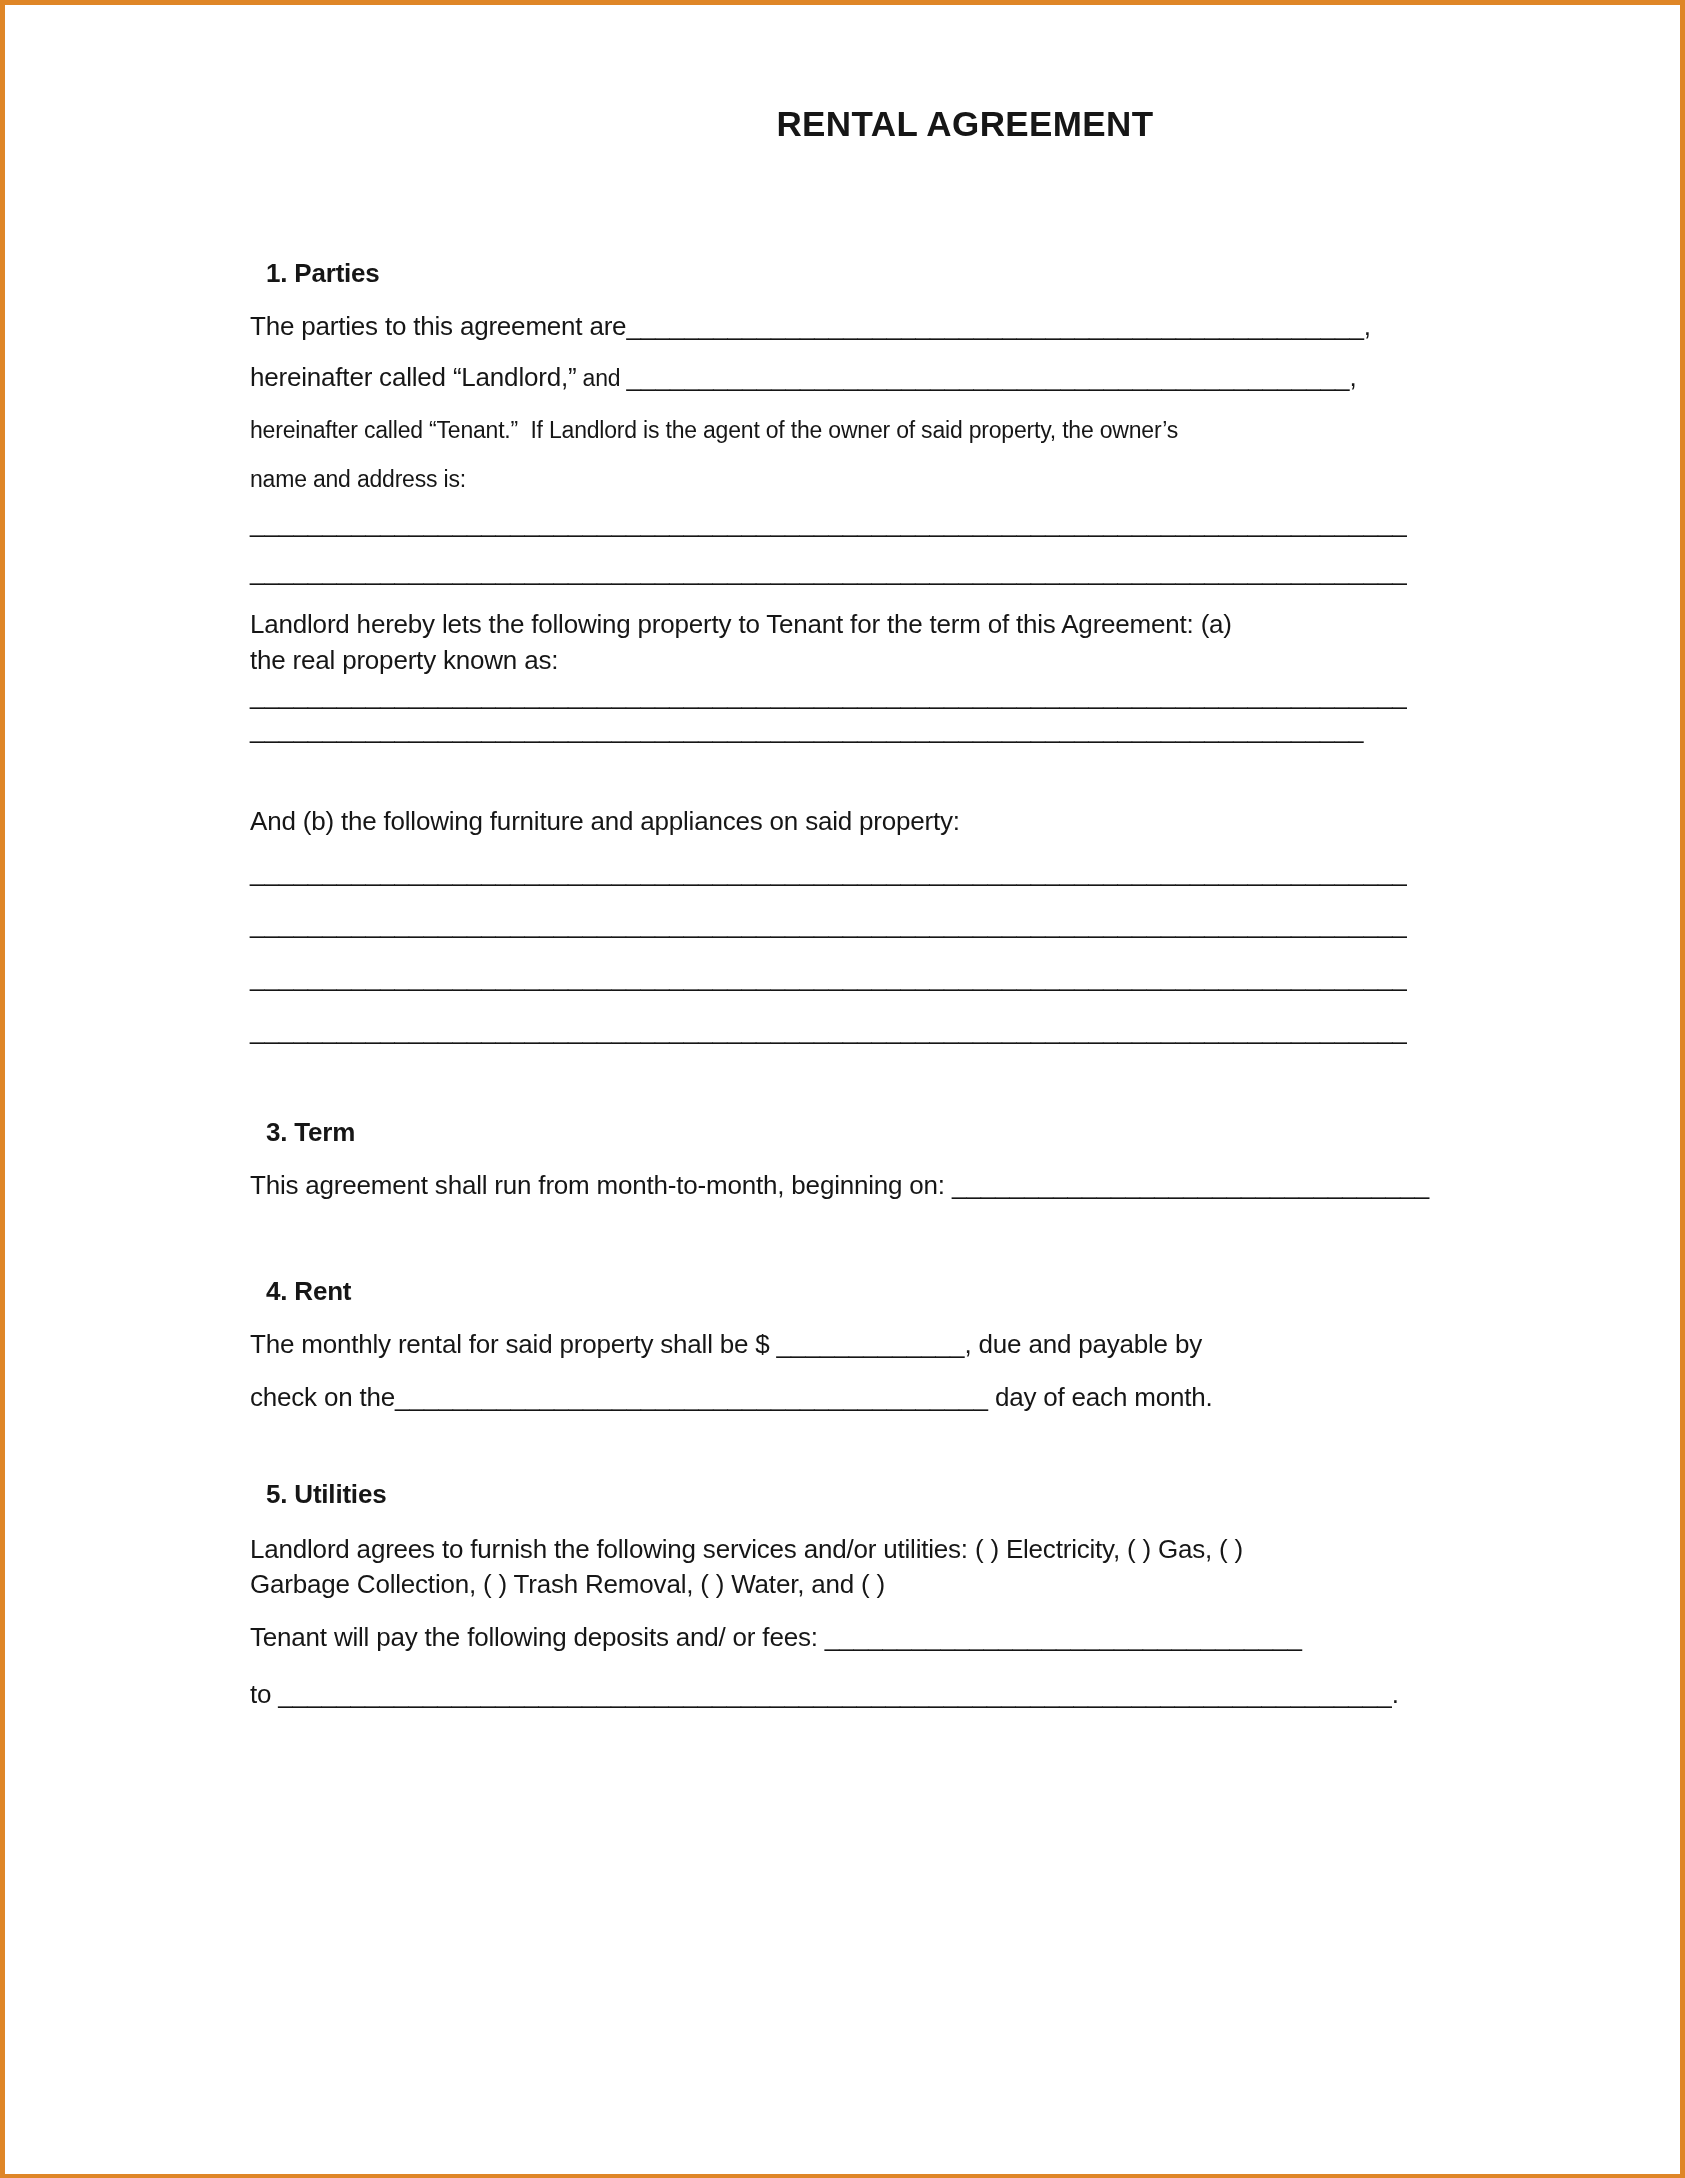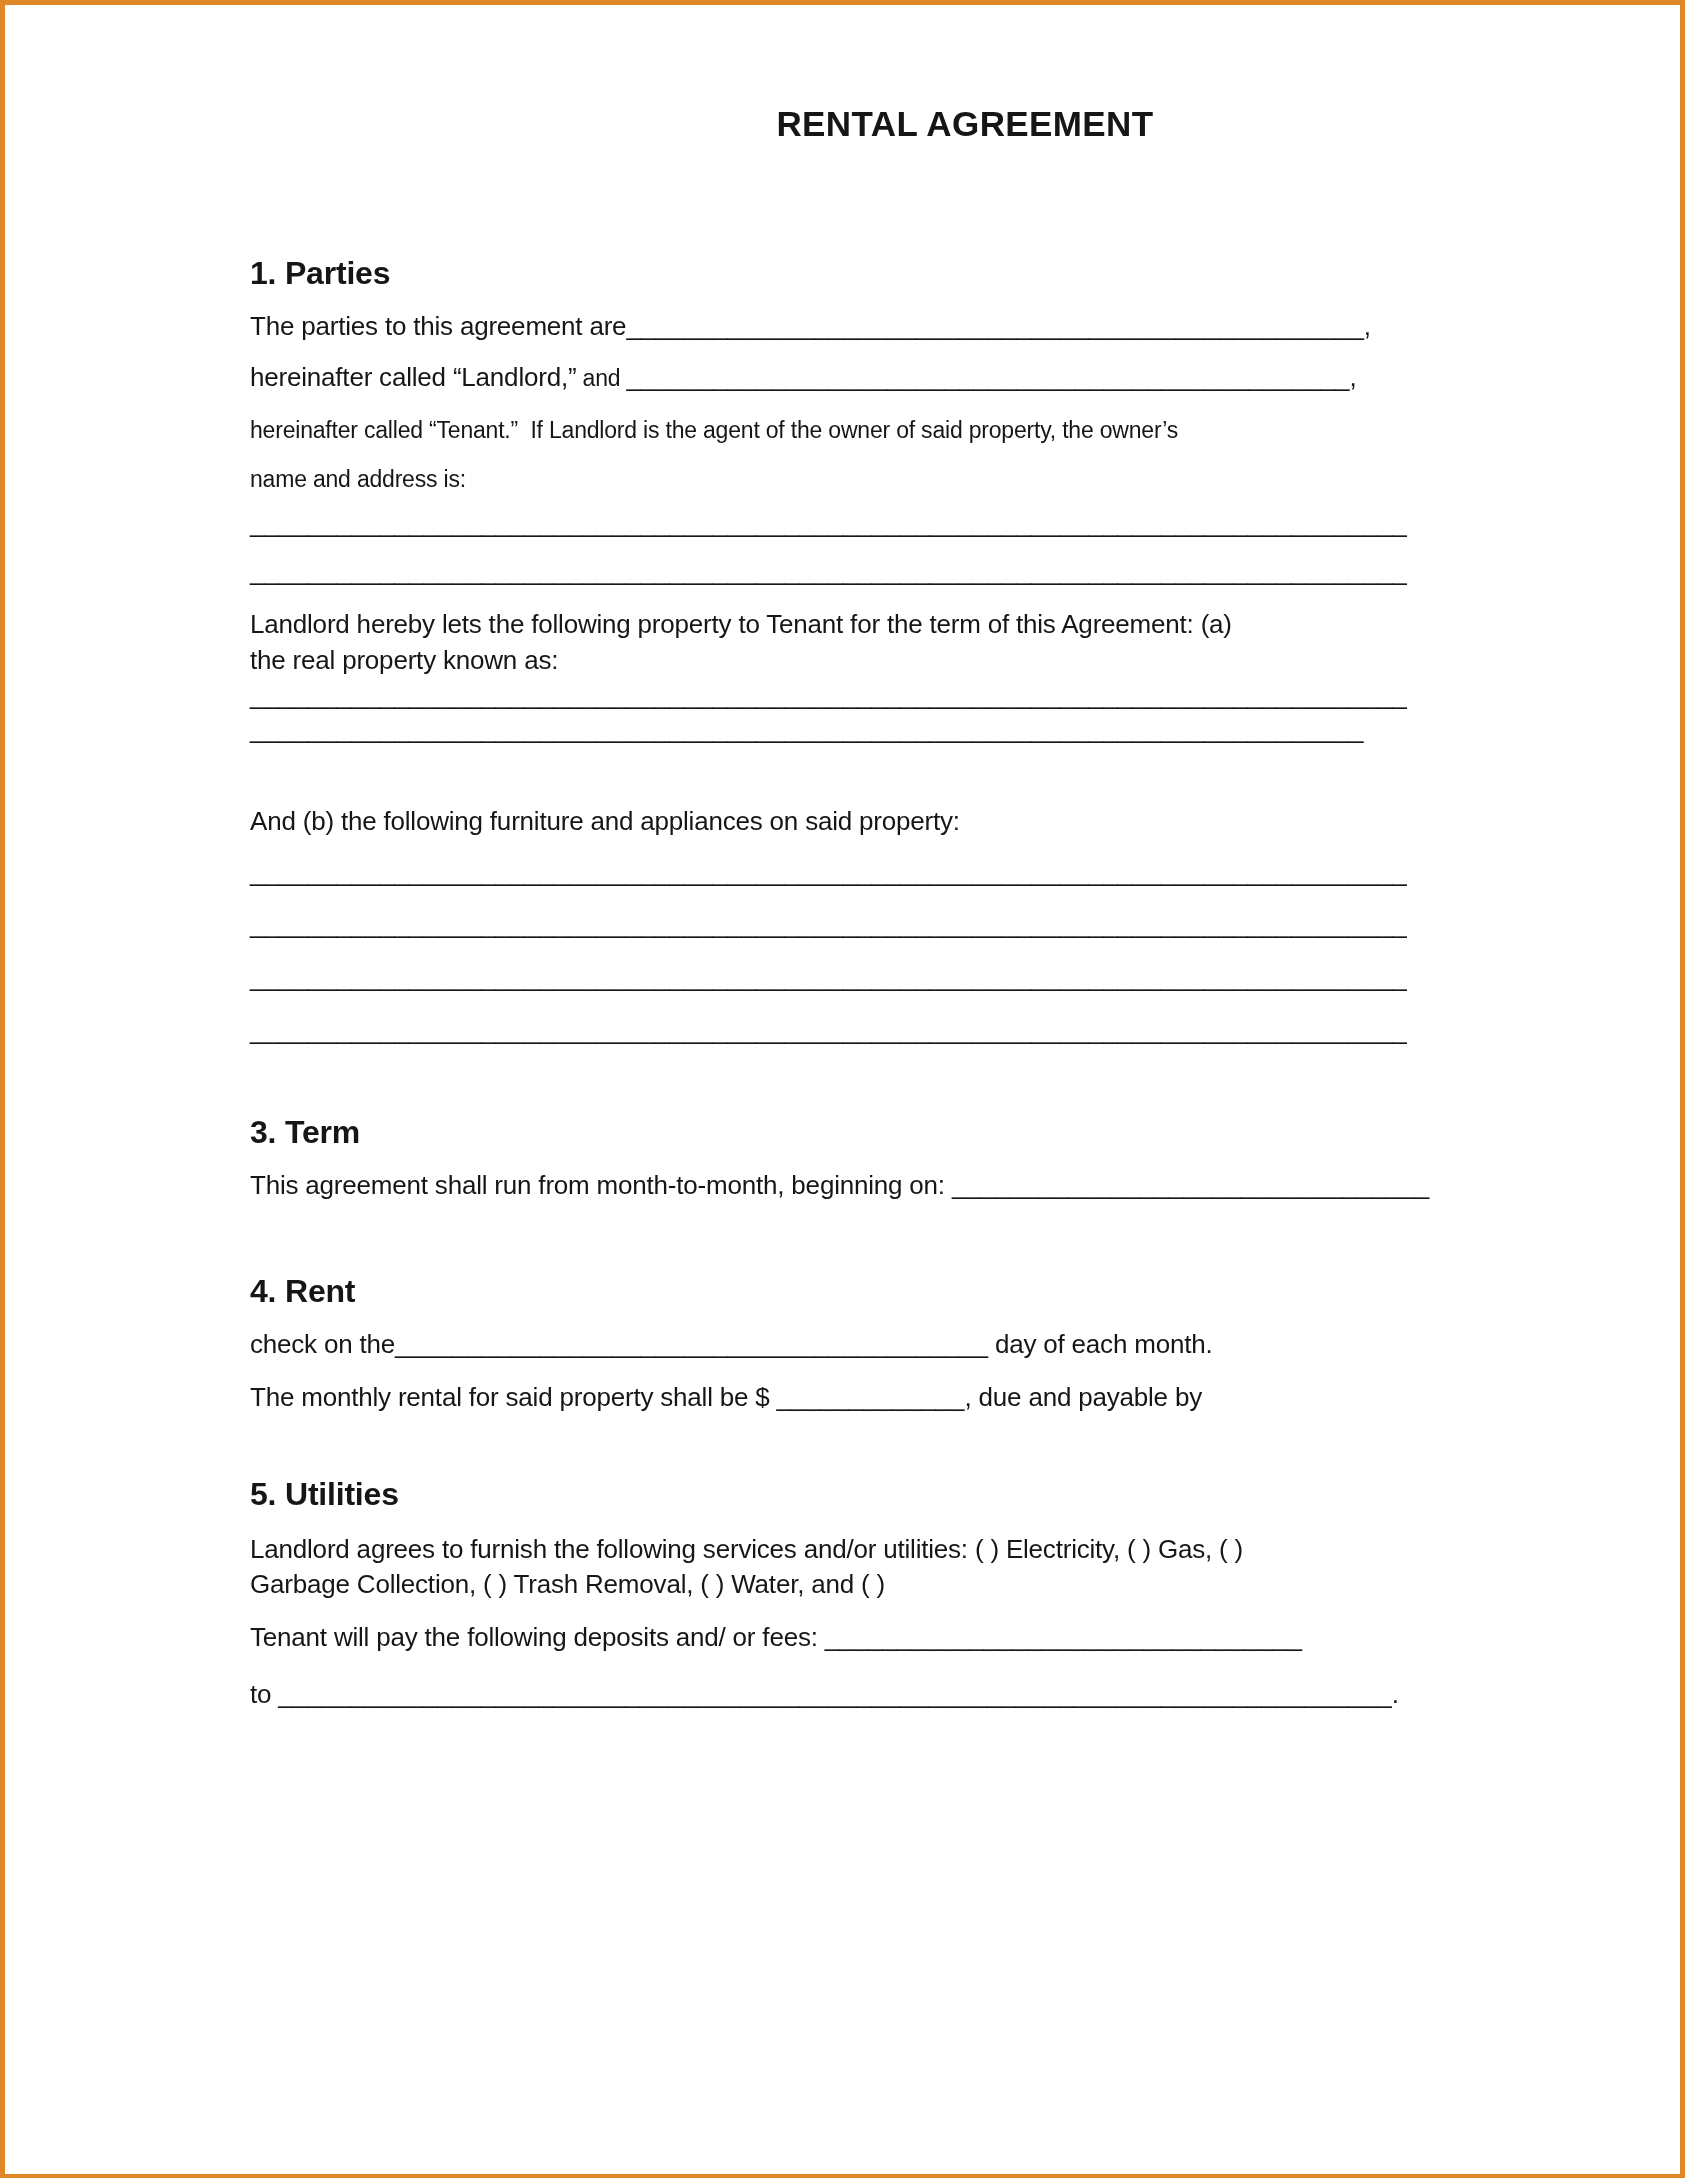--- a/index.html
+++ b/index.html
@@ -20,25 +20,26 @@
   .doc-title {
     margin-top: 98px;
     text-align: center;
     font-size: 35px;
     line-height: 42px;
     font-weight: bold;
     letter-spacing: 0.4px;
     white-space: nowrap;
   }
   .sec-h {
-    font-size: 32px;
+    font-size: 26px;
     line-height: 32px;
     font-weight: bold;
     letter-spacing: -0.2px;
     white-space: nowrap;
+    margin-left: 16px;
   }
   .line {
     font-size: 26px;
     line-height: 32px;
     letter-spacing: -0.2px;
     white-space: nowrap;
   }
   .line .small, .line.small {
     font-size: 23px;
     line-height: 28px;
@@ -69,22 +70,22 @@
     <div class="line" style="margin-top:60px">And (b) the following furniture and appliances on said property:</div>
     <div class="line" style="margin-top:19.3px"><span class="blank">________________________________________________________________________________</span></div>
     <div class="line" style="margin-top:19.3px"><span class="blank">________________________________________________________________________________</span></div>
     <div class="line" style="margin-top:21px"><span class="blank">________________________________________________________________________________</span></div>
     <div class="line" style="margin-top:21px"><span class="blank">________________________________________________________________________________</span></div>
 
     <div class="sec-h" style="margin-top:70px">3. Term</div>
     <div class="line" style="margin-top:21px"><span>This agreement shall run from month-to-month, beginning on: </span><span class="blank">_________________________________</span></div>
 
     <div class="sec-h" style="margin-top:74px">4. Rent</div>
+    <div class="line" style="margin-top:21px"><span>The monthly rental for said property shall be $ </span><span class="blank">_____________</span><span>, due and payable by</span></div>
     <div class="line" style="margin-top:21px"><span>check on the</span><span class="blank">_________________________________________</span><span> day of each month.</span></div>
-    <div class="line" style="margin-top:21px"><span>The monthly rental for said property shall be $ </span><span class="blank">_____________</span><span>, due and payable by</span></div>
 
     <div class="sec-h" style="margin-top:65px">5. Utilities</div>
     <div class="line" style="margin-top:23px">Landlord agrees to furnish the following services and/or utilities: ( ) Electricity, ( ) Gas, ( )</div>
     <div class="line" style="margin-top:3.5px">Garbage Collection, ( ) Trash Removal, ( ) Water, and ( )</div>
 
     <div class="line" style="margin-top:21px"><span>Tenant will pay the following deposits and/ or fees: </span><span class="blank">_________________________________</span></div>
     <div class="line" style="margin-top:24.6px"><span>to </span><span class="blank">_____________________________________________________________________________</span><span>.</span></div>
 
   </div>
 </div>

